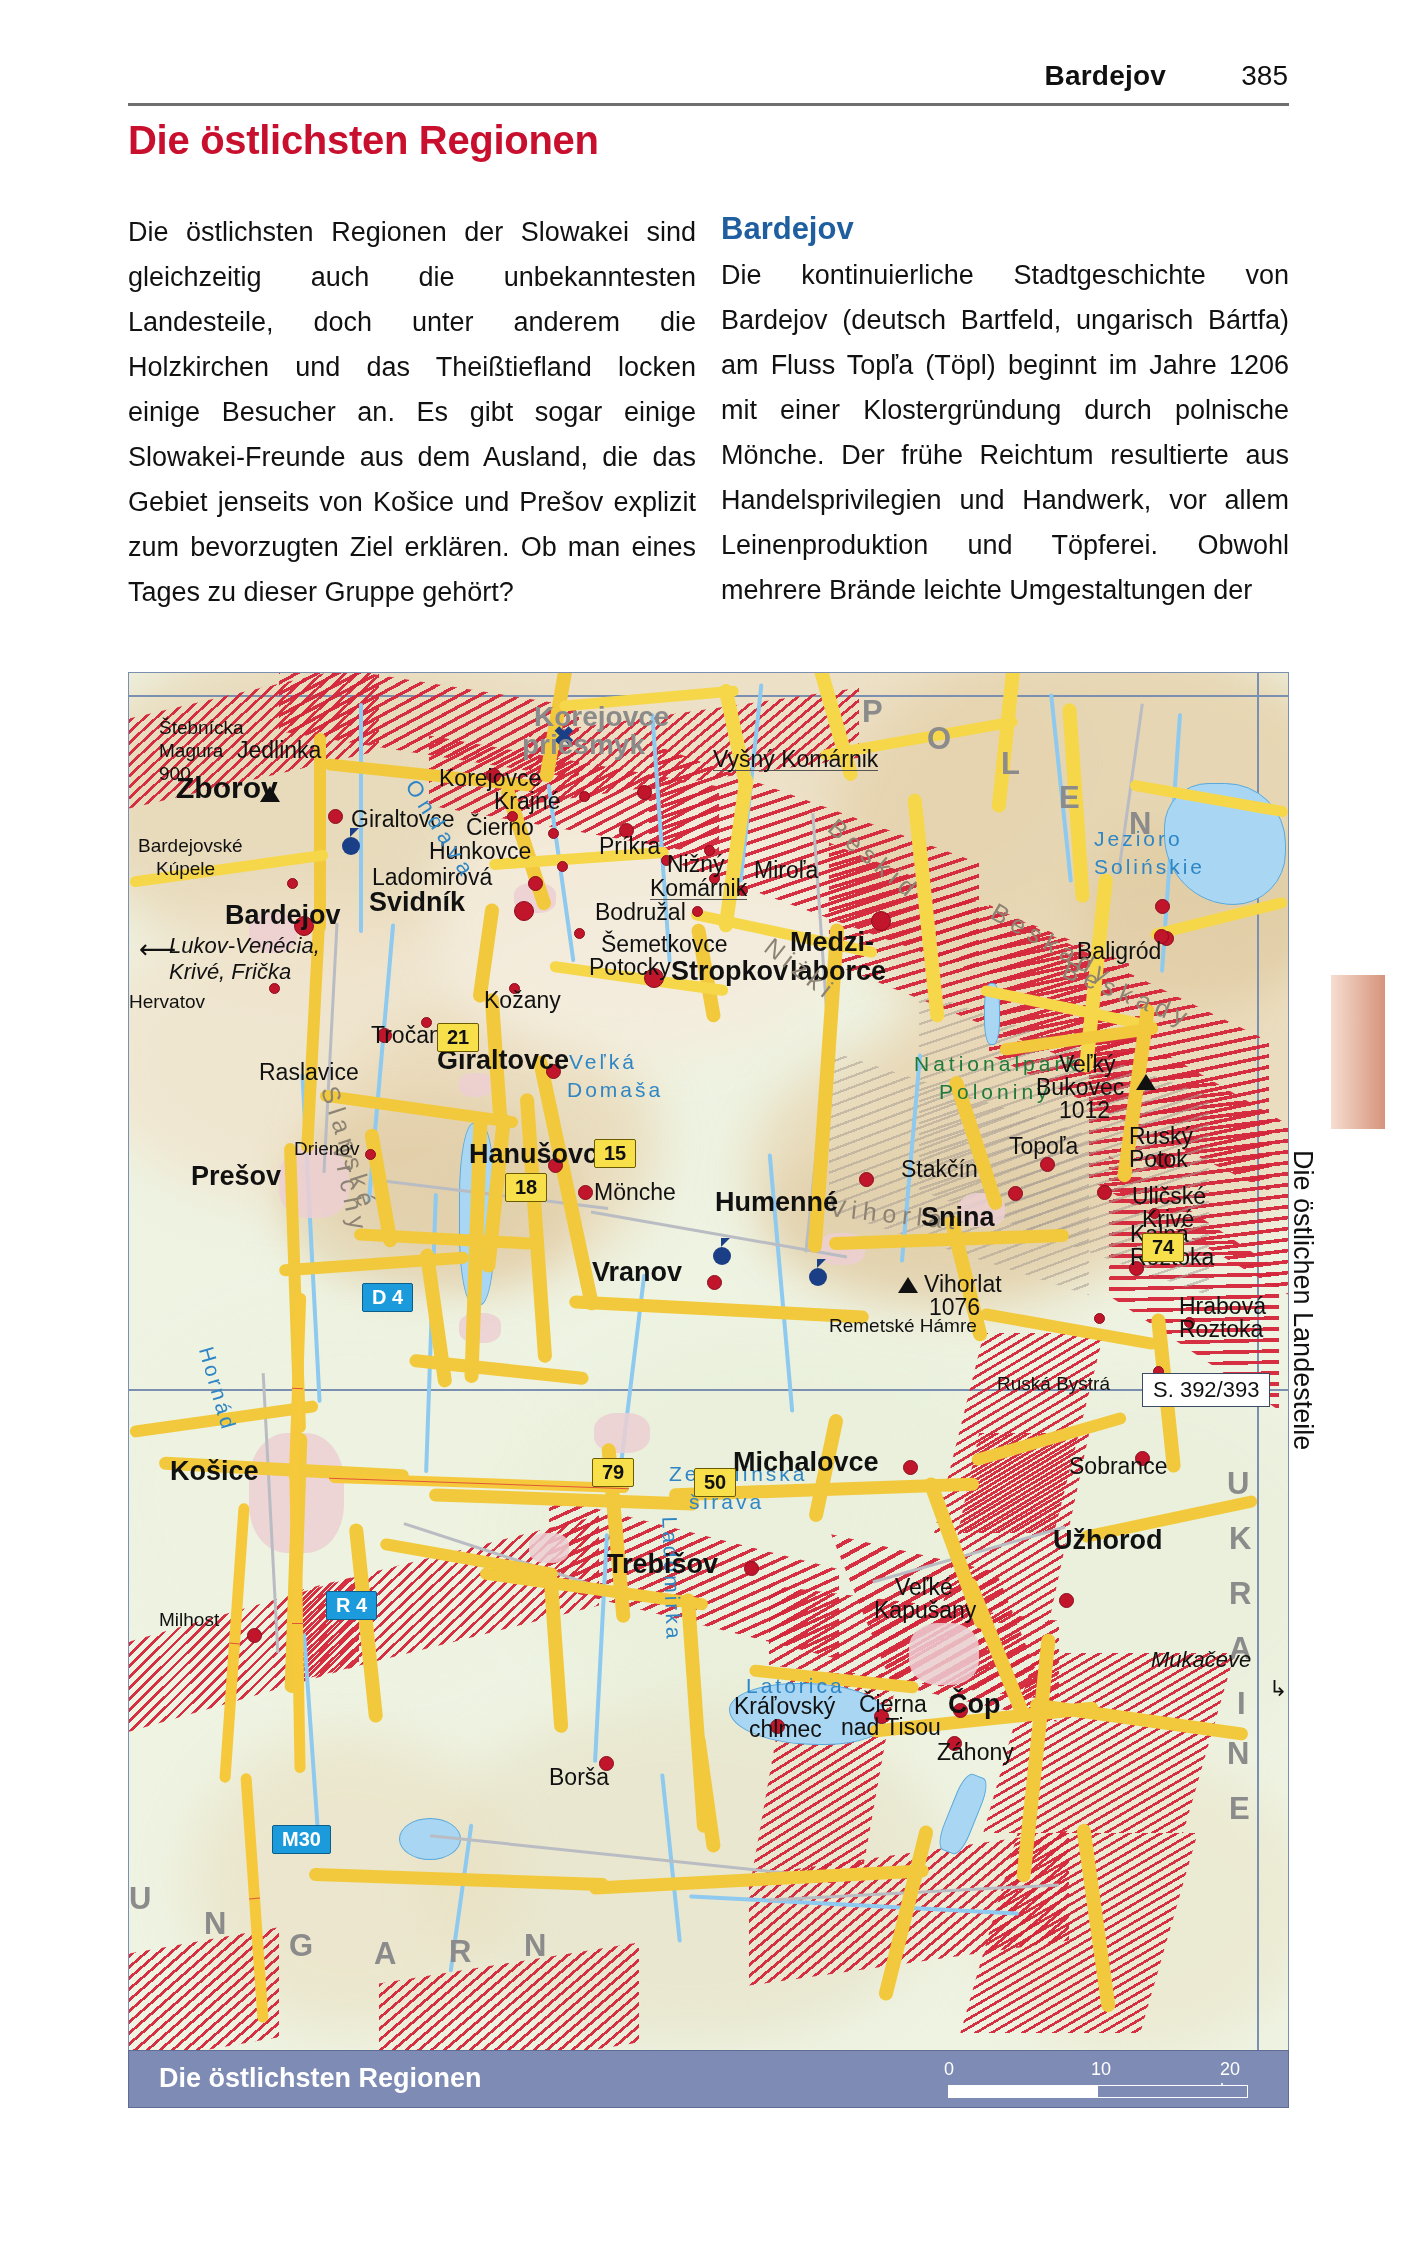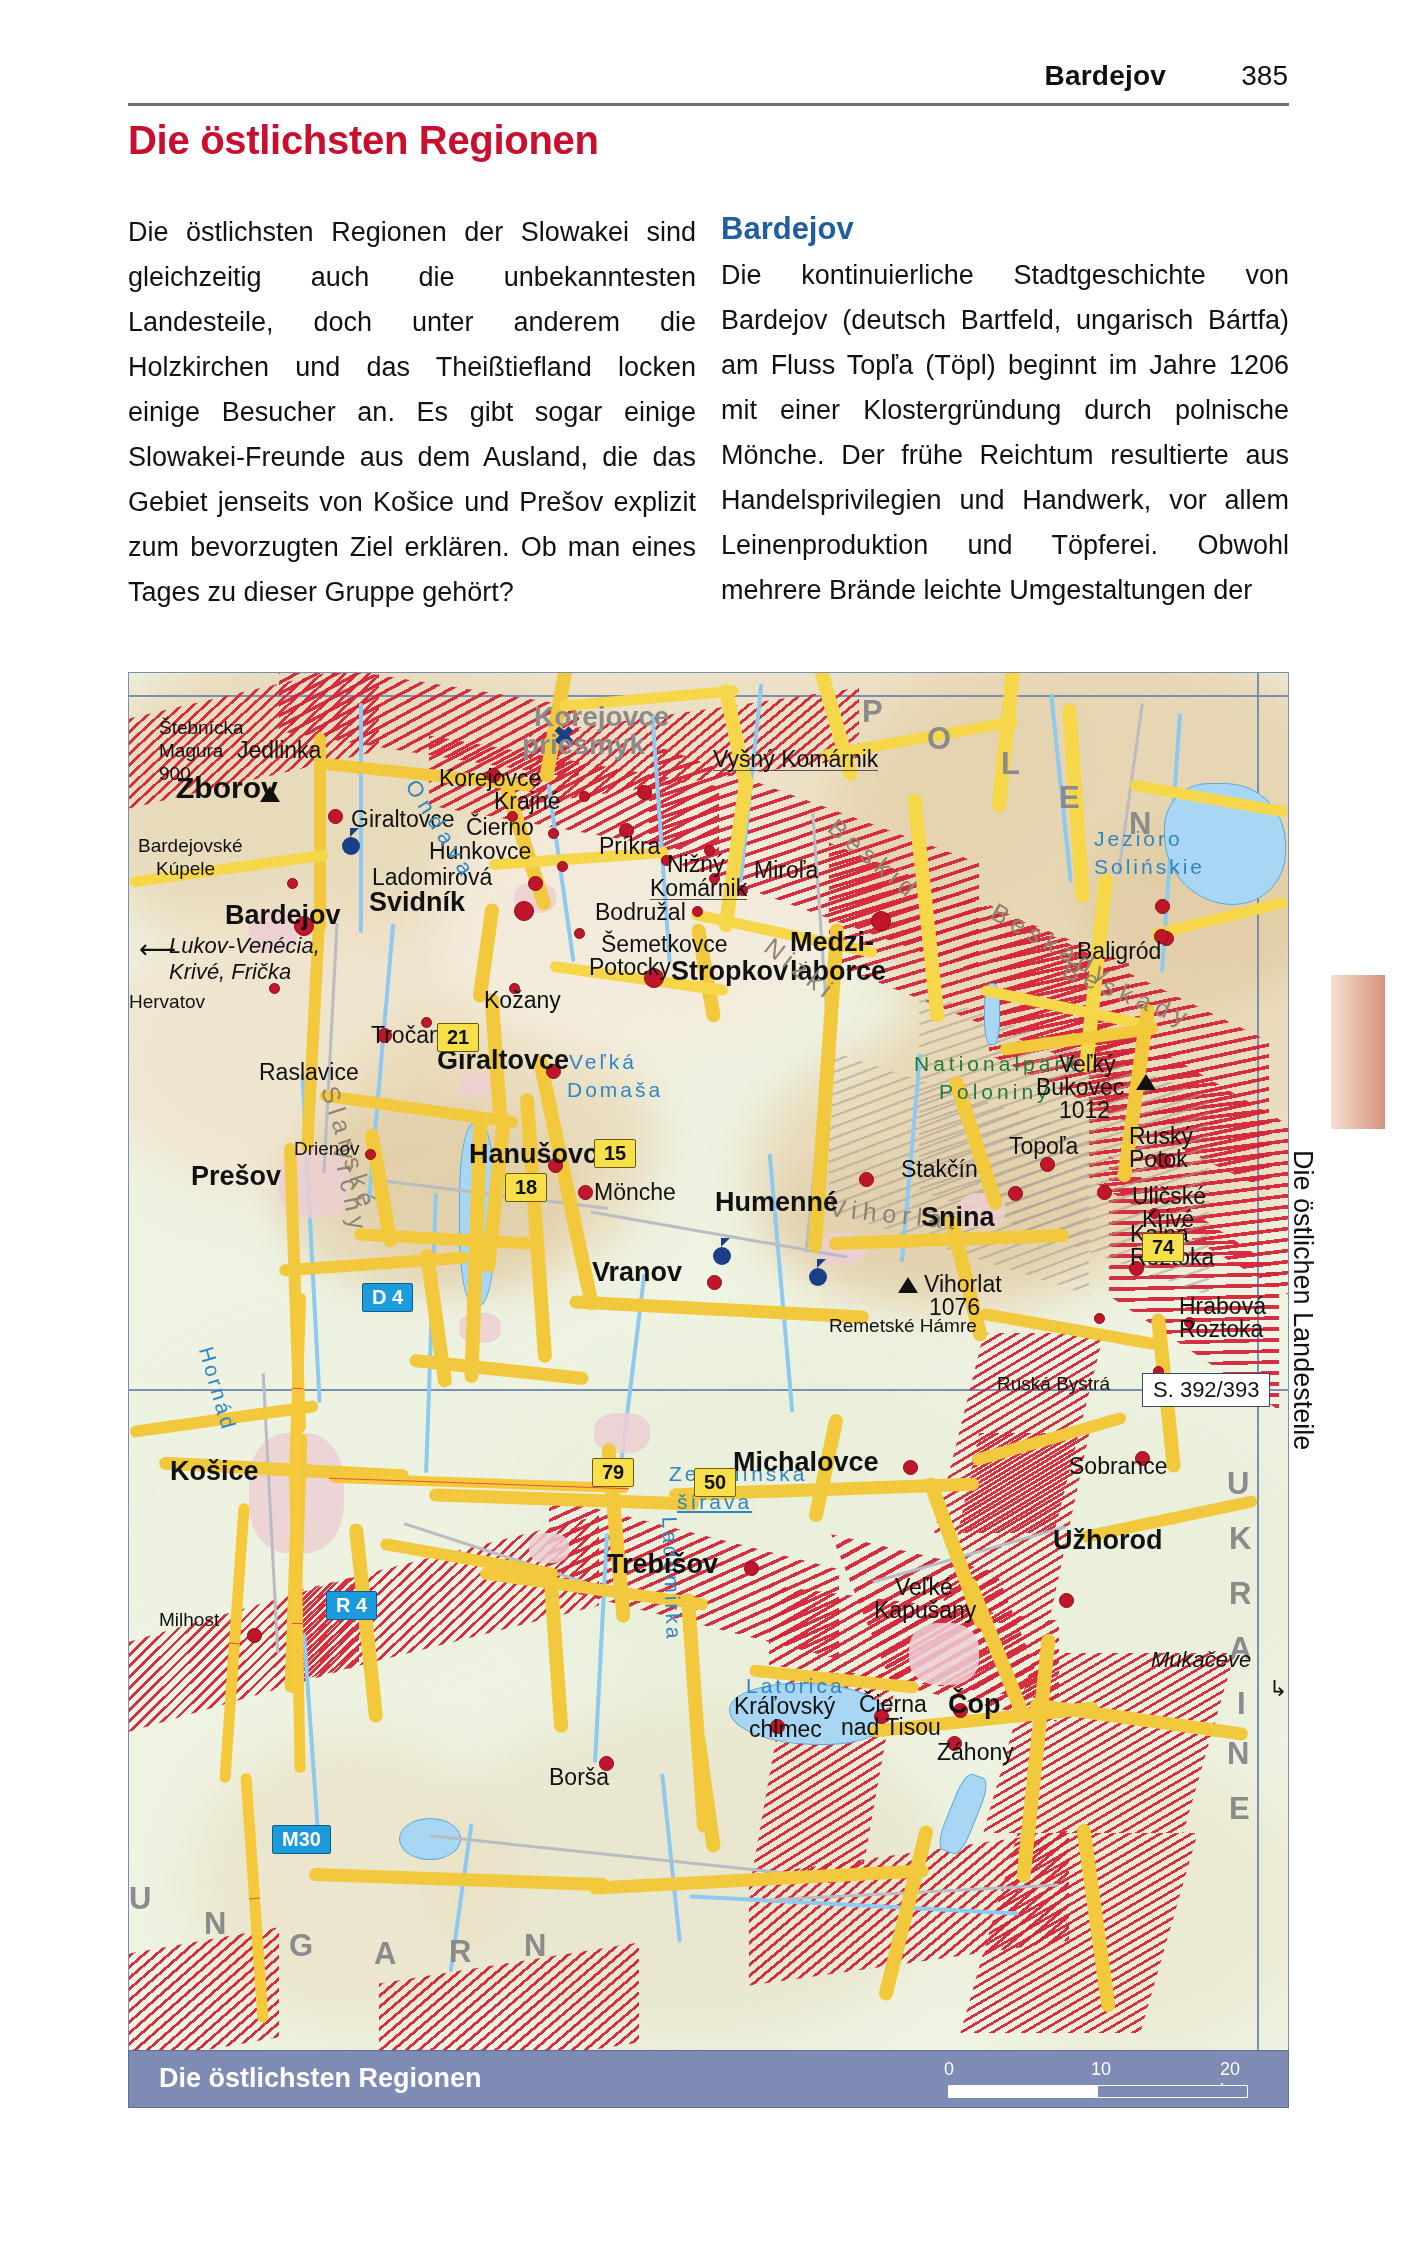--- a/index.html
+++ b/index.html
@@ -458,21 +458,21 @@
       <div class="lbl range" style="left:930px;top:310px;transform:rotate(22deg);">Beskady</div>
       <div class="lbl range" style="left:155px;top:465px;transform:rotate(72deg);">Slanské</div>
       <div class="lbl range" style="left:175px;top:505px;transform:rotate(78deg);">Vrchy</div>
       <div class="lbl range" style="left:700px;top:530px;transform:rotate(6deg);">Vihorlat</div>
 
       <div class="lbl hydro" style="left:965px;top:155px;">Jezioro</div>
       <div class="lbl hydro" style="left:965px;top:183px;">Solińskie</div>
       <div class="lbl hydro" style="left:440px;top:378px;">Veľká</div>
       <div class="lbl hydro" style="left:438px;top:406px;">Domaša</div>
       <div class="lbl hydro" style="left:540px;top:790px;">Zemplínska</div>
-      <div class="lbl hydro" style="left:548px;top:818px;text-decoration:underline;">šírava</div>
+      <div class="lbl hydro" style="left:560px;top:818px;">šírava</div>
       <div class="lbl hydro" style="left:617px;top:1002px;">Latorica</div>
       <div class="lbl hydro" style="left:45px;top:705px;transform:rotate(74deg);">Hornád</div>
       <div class="lbl hydro" style="left:480px;top:895px;transform:rotate(88deg);">Ladomirka</div>
 
       <div class="lbl np" style="left:785px;top:380px;">Nationalpark</div>
       <div class="lbl np" style="left:810px;top:408px;">Poloniny</div>
 
       <div class="lbl town" style="left:930px;top:380px;">Veľký</div>
       <div class="lbl town" style="left:907px;top:403px;">Bukovec</div>
       <div class="lbl town" style="left:930px;top:426px;">1012</div>

